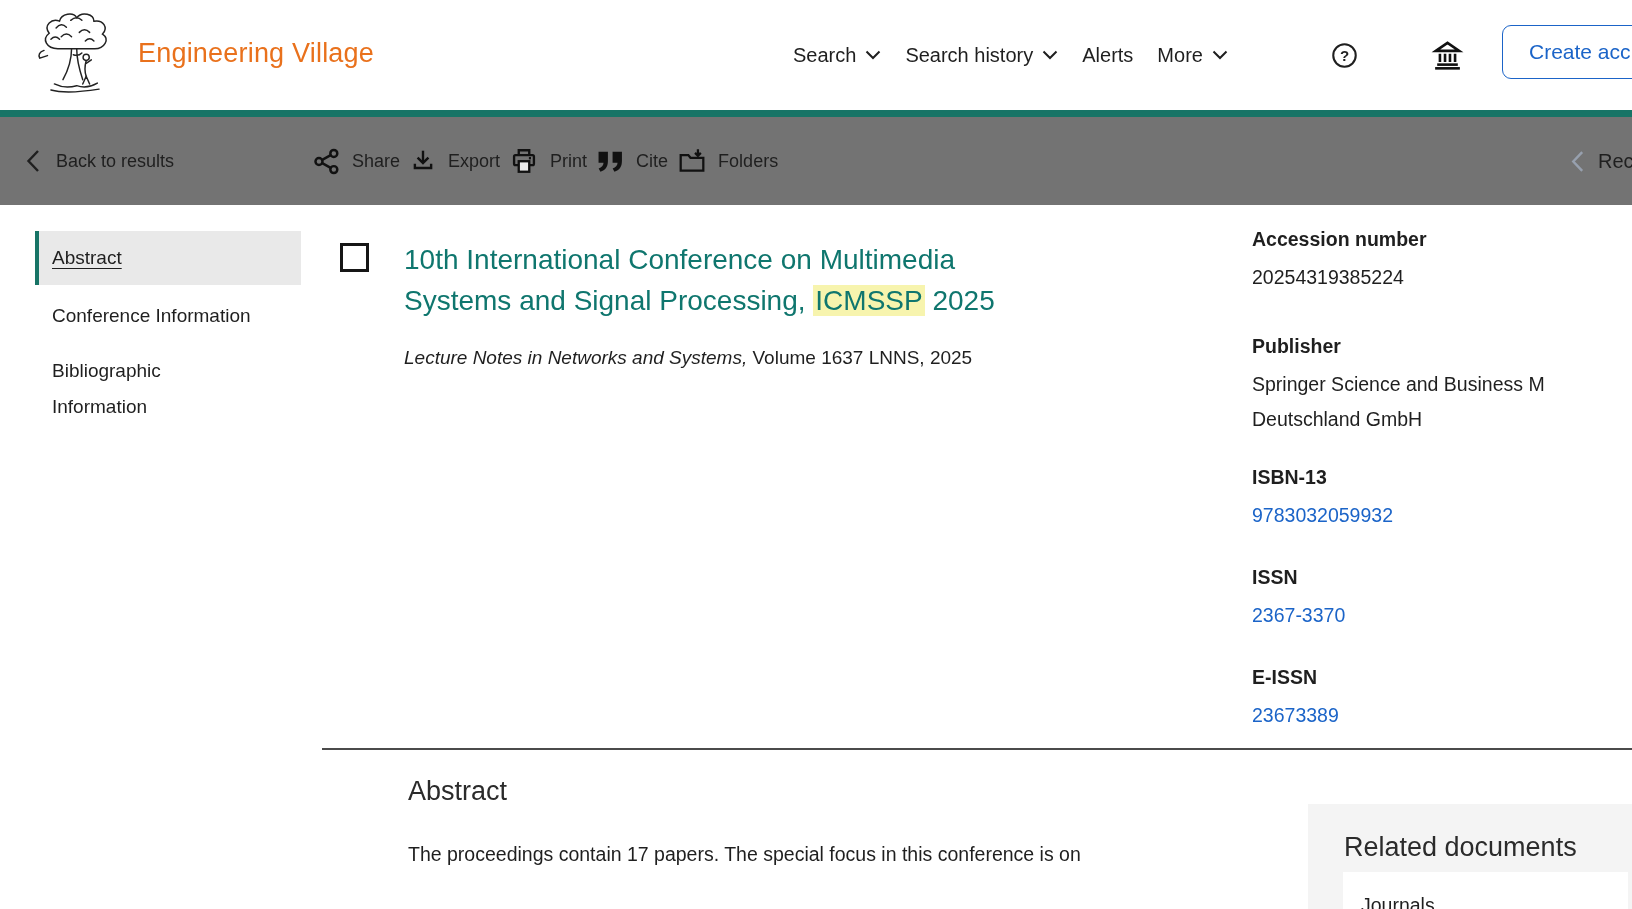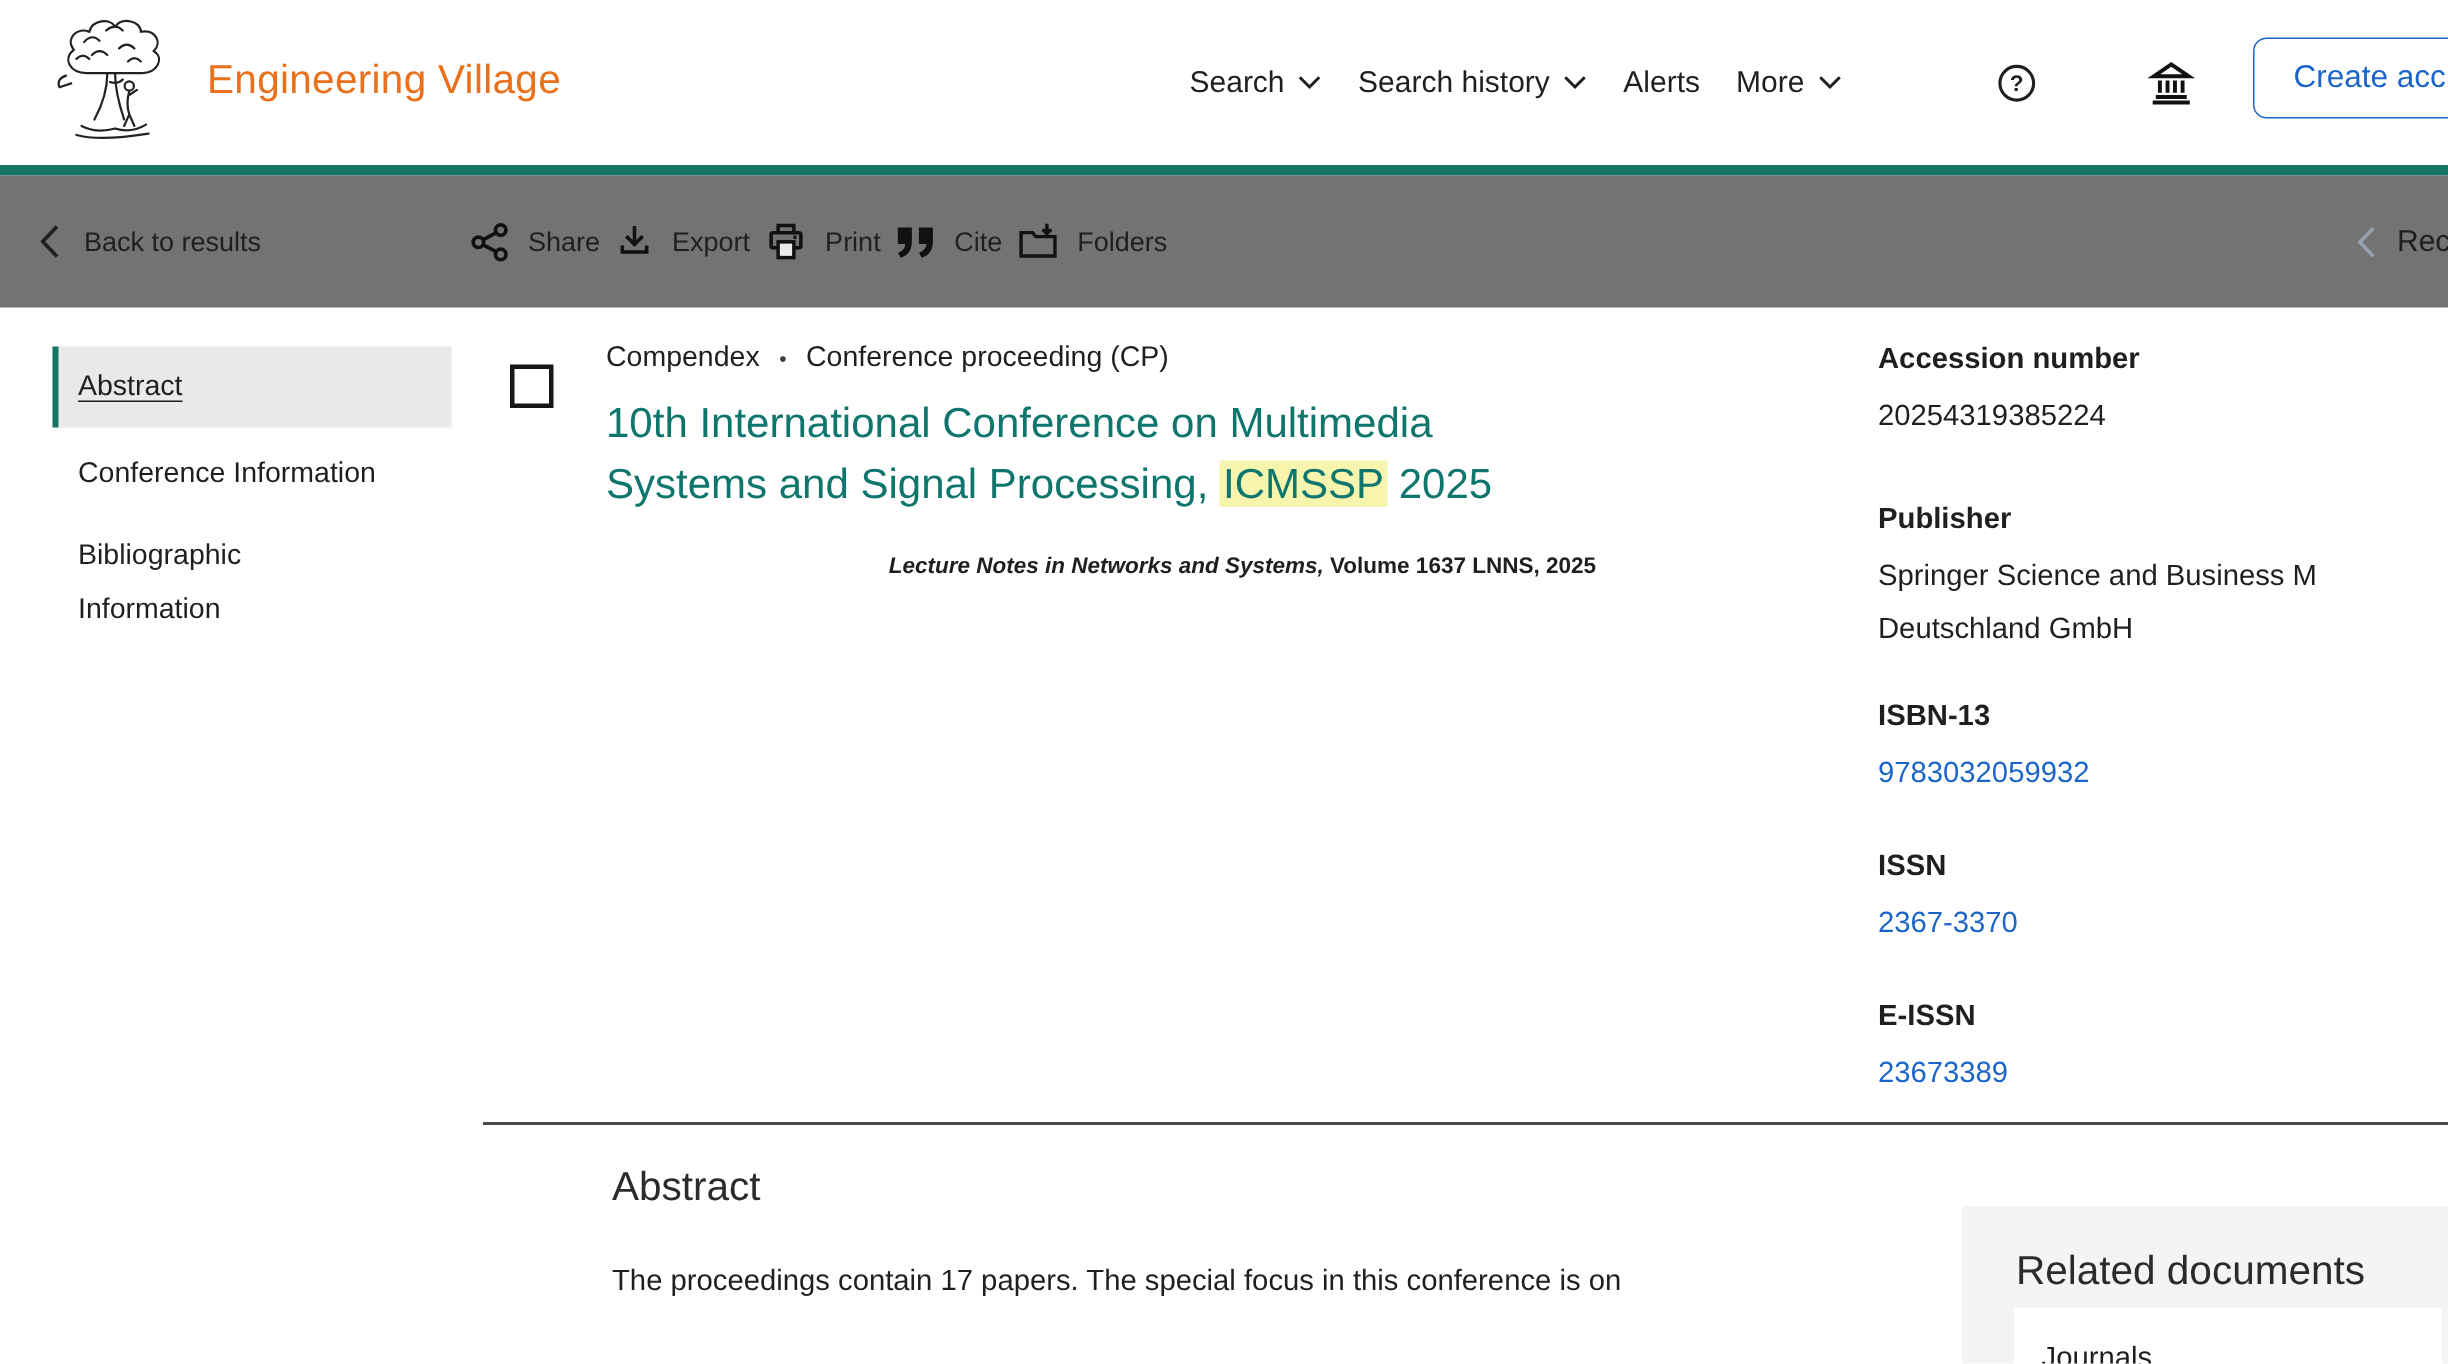--- a/index.html
+++ b/index.html
@@ -46,21 +46,21 @@
   .side-item2 { padding:20px 0 0 17px; cursor:pointer; white-space:nowrap; }
   .side-item3 { padding:26px 0 0 17px; width:215px; line-height:36px; cursor:pointer; }
 
   
   .checkbox { left:340px; top:243px; width:29px; height:29px; border:3px solid #161616; background:#fff; cursor:pointer; }
   .rec-head { left:404px; top:228px; width:660px; }
   .meta-line { font-size:19px; display:flex; align-items:center; gap:13px; }
   .meta-line .dot { font-size:14px; color:#3b3b3b; }
   .title { margin-top:11px; font-size:28px; line-height:41px; width:628px; color:#0f766e; }
   .hl { background:#f7f4ae; padding:0 2px; }
-  .source { margin-top:26px; font-size:15px; font-weight:bold; white-space:nowrap;text-align:right; }
+  .source { margin-top:26px; font-size:19px; font-weight:normal; white-space:nowrap; }
   .source .it { font-style:italic; }
 
   
   .meta-col { left:1252px; top:228px; width:380px; font-size:19.5px; }
   .meta-group { margin-bottom:0; }
   .meta-label { font-weight:bold; margin-bottom:9px; }
   .meta-value { line-height:35px; }
   .meta-value.link { color:#1b64c8; cursor:pointer; }
   .mg2 { margin-top:40px; } .mg3 { margin-top:29px; } .mg4 { margin-top:33px; } .mg5 { margin-top:33px; }
   .pub-line { display:block; white-space:nowrap; }
@@ -223,25 +223,20 @@
     <span>Conference Information</span>
   </div>
   <div class="side-item3">
     <span>Bibliographic Information</span>
   </div>
 </div>
 
 <div class="abs checkbox"></div>
 
 <div class="abs rec-head">
-  <div class="meta-line">
-    <span>Compendex</span>
-    <span class="dot">•</span>
-    <span>Conference proceeding (CP)</span>
-  </div>
   <div class="title">
     <span>10th International Conference on Multimedia Systems and Signal Processing, </span><span class="hl">ICMSSP</span><span> 2025</span>
   </div>
   <div class="source">
     <span class="it">Lecture Notes in Networks and Systems,</span><span> Volume 1637 LNNS, 2025</span>
   </div>
 </div>
 
 <div class="abs meta-col">
   <div class="meta-group">

